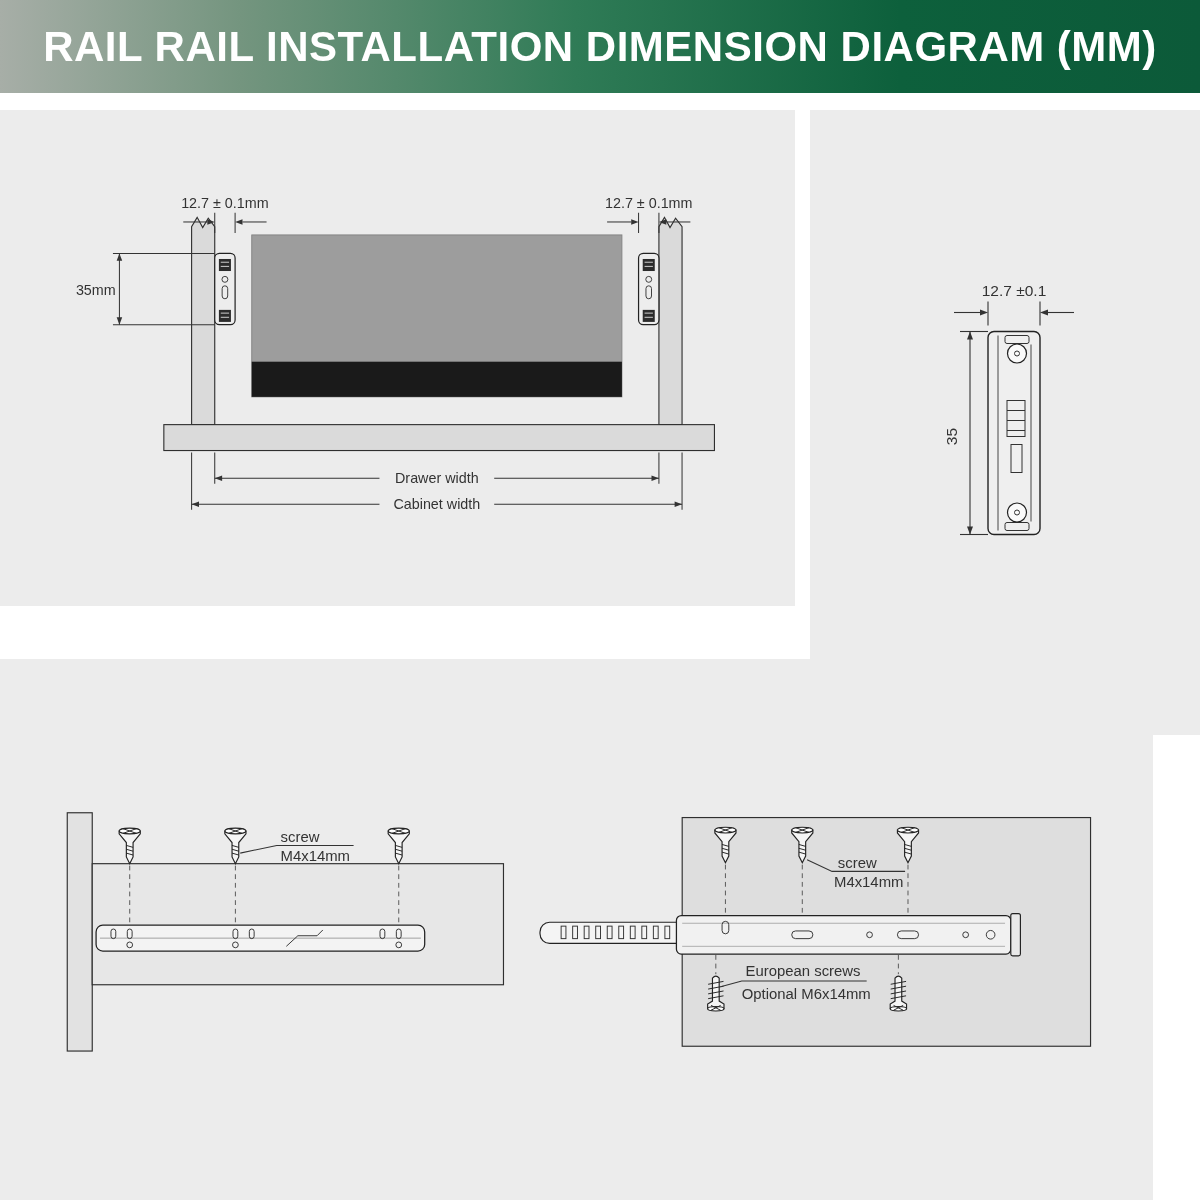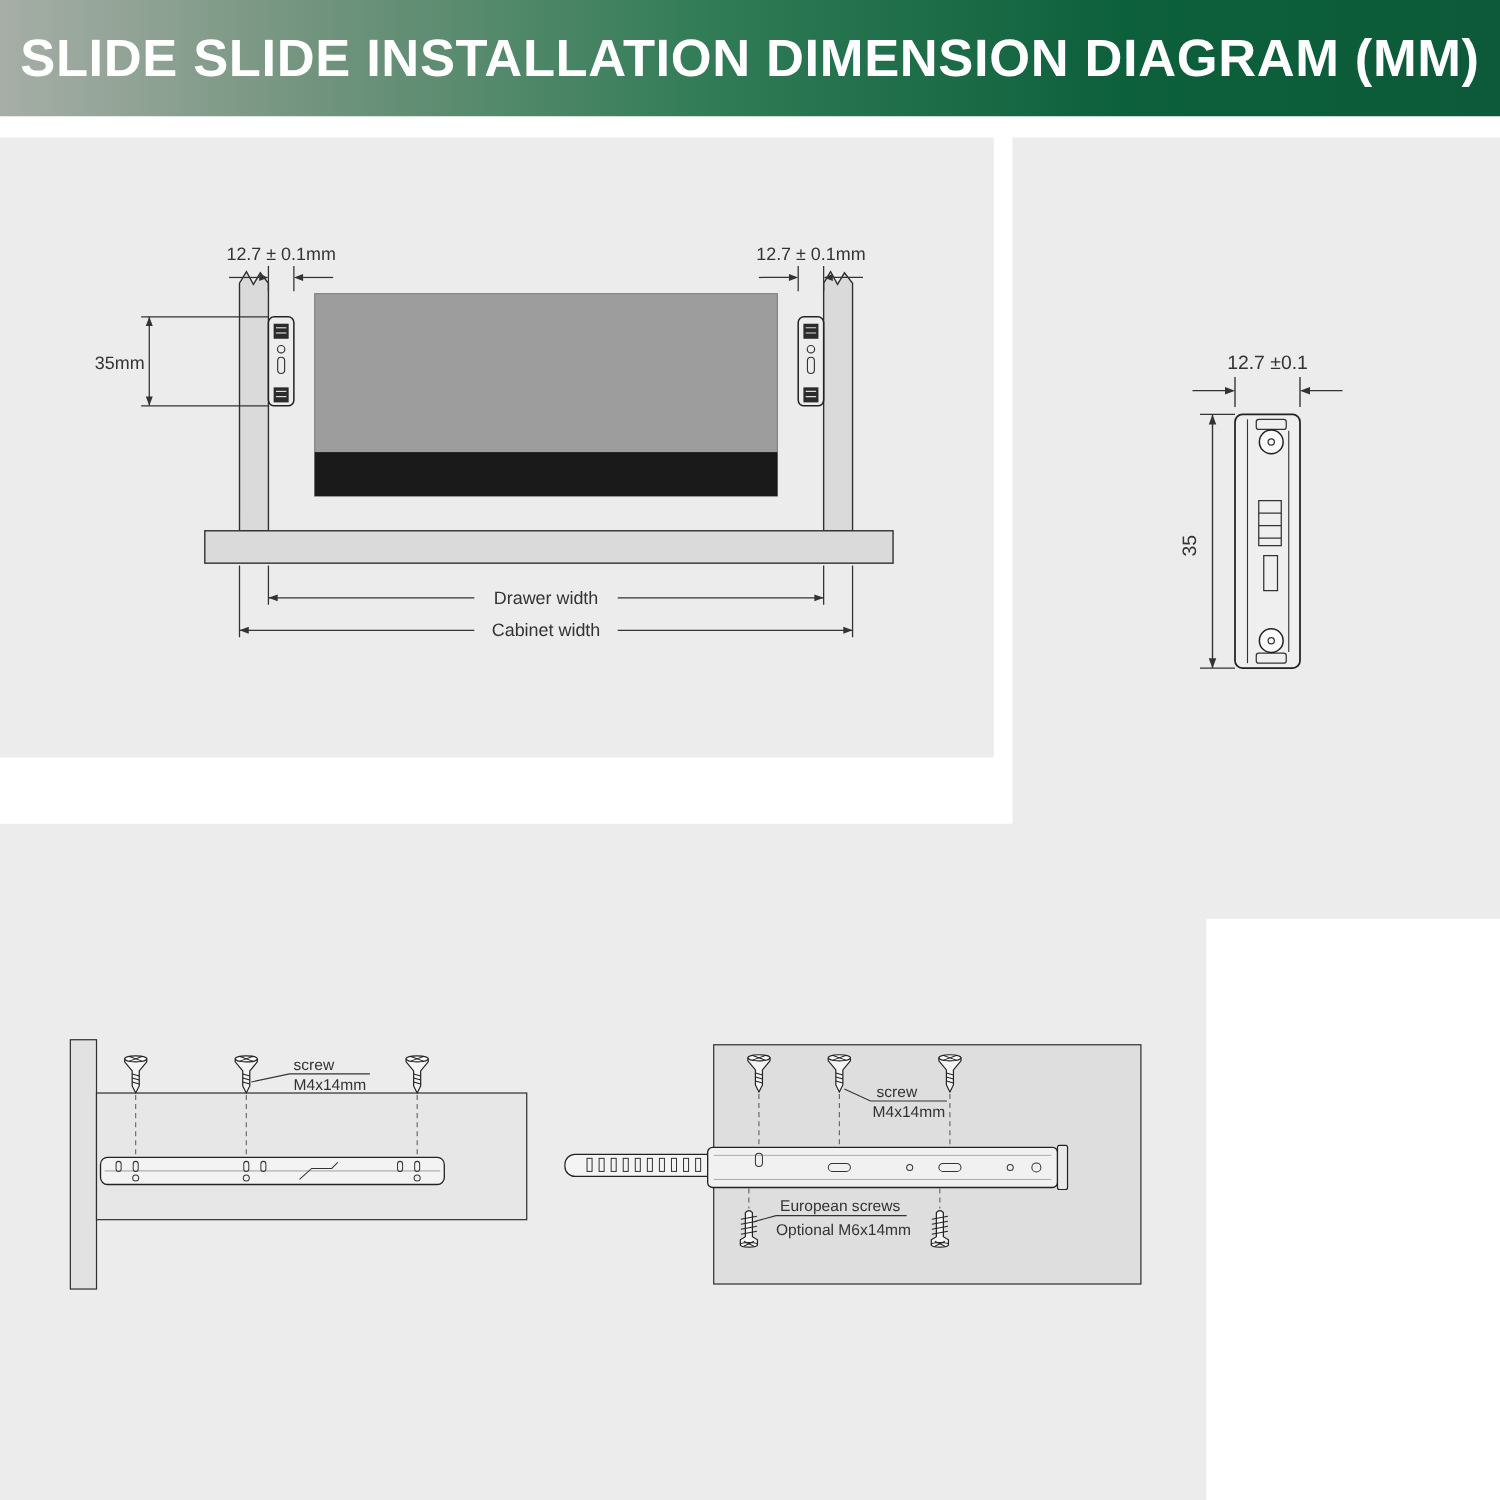--- a/index.html
+++ b/index.html
@@ -4,35 +4,35 @@
 <style>
   * { margin:0; padding:0; box-sizing:border-box; }
   html,body { width:1200px; height:1200px; background:#fff; font-family:"Liberation Sans",sans-serif; position:relative; overflow:hidden; }
   .banner { position:absolute; top:0; left:0; width:1200px; height:93px;
     background:linear-gradient(90deg,#a7aea7 0%,#74957f 20%,#2f7b56 48%,#0d603c 75%,#0c5a39 100%);
     display:flex; align-items:center; justify-content:center; }
   .banner h1 { color:#ffffff; font-size:42px; font-weight:bold; letter-spacing:.5px; white-space:nowrap; }
   .panel { position:absolute; background:#ececec; }
   .panel-front   { top:110px; left:0;     width:795px;  height:496px; }
   .panel-profile { top:110px; left:810px; width:390px;  height:625px; }
-  .panel-bottom  { top:659px; left:0;     width:965px; height:541px; }
+  .panel-bottom  { top:659px; left:0;     width:1153px; height:541px; }
   svg { display:block; width:100%; height:100%; }
   text { font-family:"Liberation Sans",sans-serif; fill:#333; }
   .dim-text  { font-size:15.5px; }
   .dim-line  { stroke:#333; stroke-width:1.1; fill:none; }
   .arrow     { fill:#333; stroke:none; }
   .outline   { stroke:#2f2f2f; stroke-width:1.2; }
   .thin      { stroke:#333; stroke-width:1; fill:none; }
   .dash      { stroke:#555; stroke-width:1; stroke-dasharray:5,4; fill:none; }
 </style>
 </head>
 <body>
 
 <div class="banner">
-  <h1>SLIDE SLIDE INSTALLATION DIMENSION DIAGRAM (MM)</h1>
+  <h1>RAIL RAIL INSTALLATION DIMENSION DIAGRAM (MM)</h1>
 </div>
 
 <div class="panel panel-front">
   <svg viewBox="0 0 795 536">
 
     <path class="outline" d="M175,340 L175,126 L181,116 L187,127 L193,117 L200,126 L200,340 Z" fill="#dadada"></path>
     <path class="outline" d="M680,340 L680,126 L686,116 L692,127 L698,117 L705,126 L705,340 Z" fill="#dadada"></path>
 
     <rect class="outline" x="145" y="340" width="595" height="28" fill="#dadada"></rect>
 

